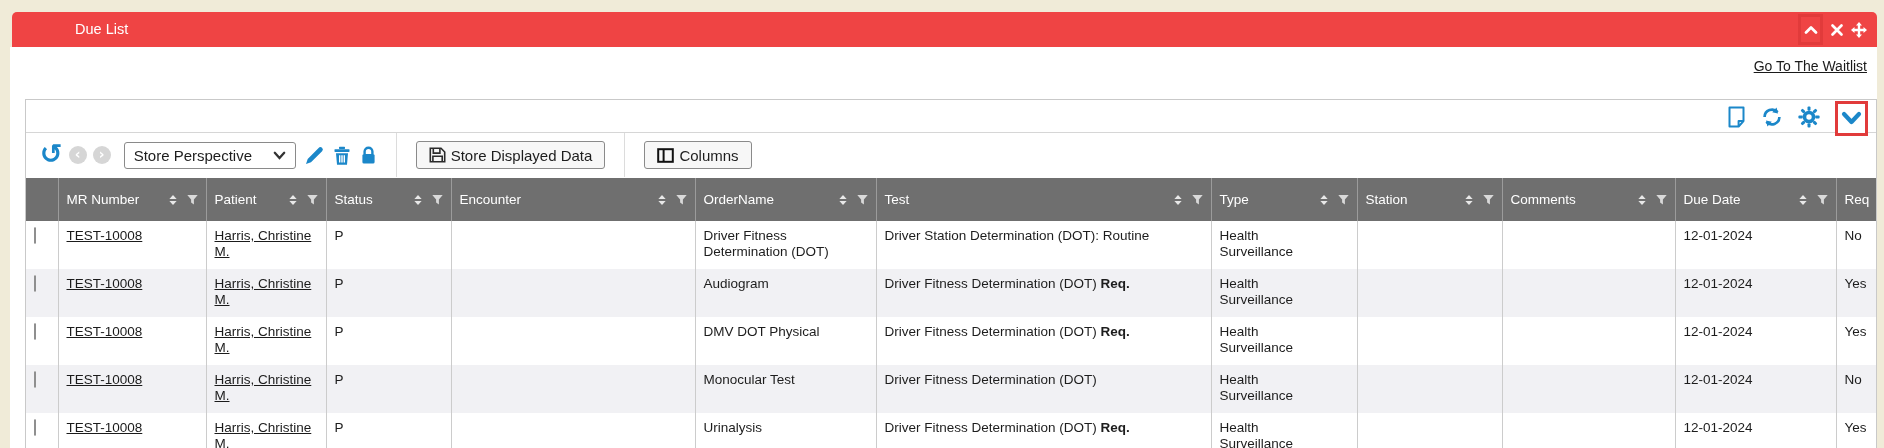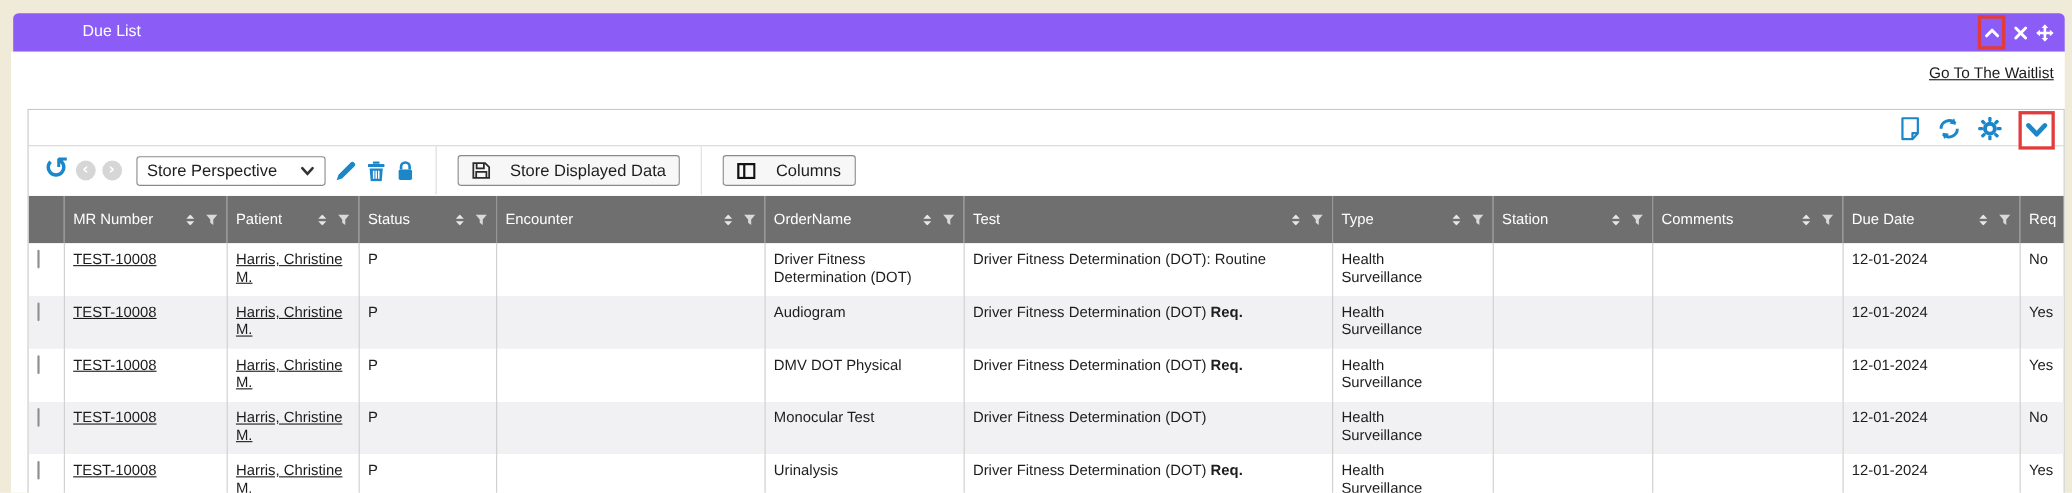--- a/index.html
+++ b/index.html
@@ -6,21 +6,21 @@
   html,body { width:1884px; height:448px; overflow:hidden; }
   body {
     position:relative;
     background:#f0ebd8;
     font-family:"Liberation Sans", sans-serif;
     color:#1d1d1d;
   }
   
   .titlebar {
     position:absolute; left:12px; top:12px; width:1865px; height:35px;
-    background:#8b5cf6; border-radius:5px 5px 0 0;
+    background:#ef4444; border-radius:5px 5px 0 0;
   }
   .titlebar .title {
     position:absolute; left:63px; top:0; line-height:35px;
     color:#fff; font-size:14.5px;
   }
   .titlebar-icons {
     position:absolute; right:10px; top:0; height:35px;
     display:flex; align-items:center; gap:7px;
   }
   .tb-icon { display:inline-flex; align-items:center; justify-content:center; cursor:pointer; }
@@ -72,21 +72,21 @@
   .select-box {
     width:172px; height:27px; margin-left:13px;
     border:1px solid #8a8a8a; border-radius:3px; background:#fff;
     display:flex; align-items:center; justify-content:space-between;
     padding:0 9px; font-size:15px; cursor:pointer;
   }
   .tool-svg { margin-left:9px; display:inline-flex; cursor:pointer; }
   .v-sep { width:1px; align-self:stretch; background:#dcdcdc; margin:0 19px; }
   .btn {
     height:28px; border:1px solid #8a8a8a; border-radius:3px; background:#f7f7f7;
-    display:inline-flex; align-items:center; gap:18px; padding:0 12px;
+    display:inline-flex; align-items:center; gap:5px; padding:0 12px;
     font-size:15px; color:#1d1d1d; cursor:pointer; white-space:nowrap;
   }
   .btn.disabled {
     border-color:#e3e3e3; background:#fbfbfb; color:#cbcbcb; cursor:default;
   }
   .btn + .btn { margin-left:24px; }
   
   .table-wrap {
     position:absolute; left:0; right:0; top:78px; bottom:0; overflow:hidden;
   }
@@ -417,21 +417,21 @@
         </thead>
         <tbody>
 
         <tr>
           <td><span class="row-cb"></span></td>
           <td><span class="lnk">TEST-10008</span></td>
           <td><span class="lnk">Harris, Christine M.</span></td>
           <td>P</td>
           <td></td>
           <td>Driver Fitness Determination (DOT)</td>
-          <td><span>Driver Fitness Determination (DOT): Routine</span><span class="bold"></span></td>
+          <td><span>Driver Station Determination (DOT): Routine</span><span class="bold"></span></td>
           <td><span class="narrow">Health Surveillance</span></td>
           <td></td>
           <td></td>
           <td>12-01-2024</td>
           <td>No</td>
         </tr>
 
         <tr>
           <td><span class="row-cb"></span></td>
           <td><span class="lnk">TEST-10008</span></td>

